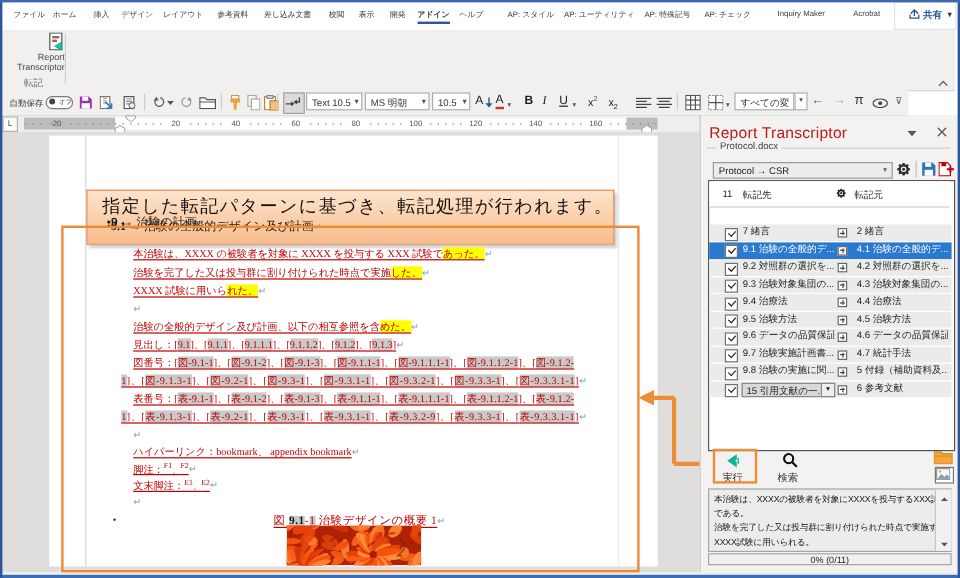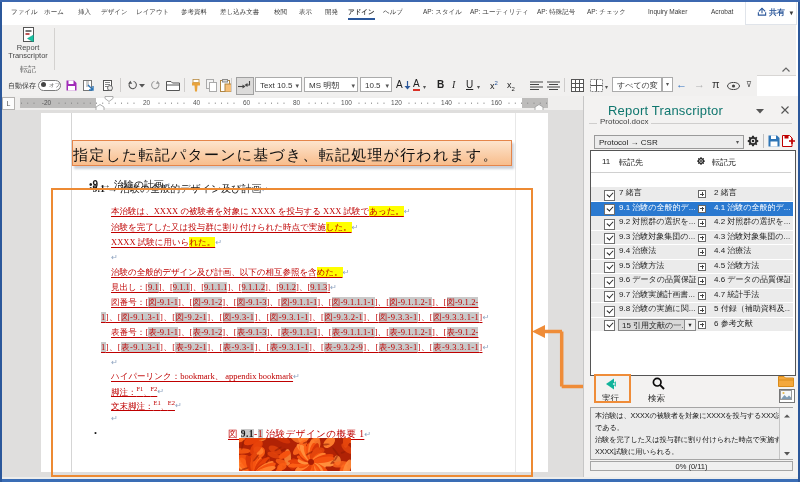--- a/index.html
+++ b/index.html
@@ -6,21 +6,21 @@
   font-family:"Liberation Sans",sans-serif}
 .abs{position:absolute}
 
 #menubar{position:absolute;left:0;top:0;width:796px;height:25px;background:#fff}
 #menubar span{position:absolute;top:8px;font-size:6.5px;color:#3a3a3a;white-space:nowrap}
 #addin{border-bottom:2px solid #2b579a;padding-bottom:1px;color:#111;font-weight:bold}
 #share{position:absolute;left:745px;top:1px;width:50px;height:22px;white-space:nowrap;border:1px solid #e0e4ea;
   color:#2b579a;font-size:8px;font-weight:bold;line-height:22px;text-align:center}
 
 #ribbon{position:absolute;left:0;top:25px;width:796px;height:50px;background:#f1f0ef;border-bottom:1px solid #d8d6d4}
-#rtbtn{position:absolute;left:2px;top:0;width:52px;height:44px;text-align:center;font-size:7.5px;color:#494949;line-height:6.5px}
+#rtbtn{position:absolute;left:2px;top:0;width:52px;height:44px;text-align:right;font-size:7.5px;color:#494949;line-height:6.5px}
 #rgrp{position:absolute;left:2px;top:39px;width:52px;height:11px;text-align:center;font-size:8px;color:#6a6a6a}
 .vsep{position:absolute;top:3px;width:1px;height:42px;background:#d4d2d0}
 
 #toolbar{position:absolute;left:0;top:75px;width:757px;height:21px;background:#f1f0ef;border-bottom:3px solid #22c55e;font-size:10px;color:#333}
 .tsep{position:absolute;top:3px;width:1px;height:14px;background:#cecccb}
 .combo{position:absolute;top:2px;height:15px;background:#fff;border:1px solid #ababab;font-size:8px;color:#333;line-height:15px;padding-left:4px;box-sizing:border-box}
 .cba{position:absolute;right:2px;top:0;font-size:7px;color:#555;line-height:15px}
 
 #rulerrow{position:absolute;left:0;top:96px;width:583px;height:14px;background:#efeeed}
 #tabsel{position:absolute;left:2px;top:1px;width:11px;height:11px;background:#fdfdfd;border:1px solid #b5b3b1;font-size:7px;color:#555;line-height:11px;text-align:center}
@@ -28,28 +28,28 @@
 .rdark{position:absolute;top:0;height:10px;background:#bdbcbb}
 
 #docarea{position:absolute;left:0;top:110px;width:583px;height:367px;background:#dfdedd}
 #page{position:absolute;left:41px;top:3px;width:507px;height:359px;background:#fff}
 #docarea .dl{position:absolute;white-space:nowrap;font-family:"Liberation Serif",serif;
   font-size:8.5px;color:#bf0000;text-decoration:underline;text-decoration-thickness:1px;text-underline-offset:1.5px}
 .y{background:#ffff00}
 .f{background:#c9c9c9}
 #docarea .dl .rm{color:#8ea3c0;text-decoration:none;font-size:8px;display:inline-block}
 #docarea .dl.blk,#docarea .dl .blk{color:#1a1a1a;text-decoration:none}
-#callout{position:absolute;left:72px;top:30px;width:440px;height:26px;
+#callout{position:absolute;left:72px;top:48px;width:440px;height:46px;
   background:linear-gradient(#fde4cd,#f8bd8c);border:1.5px solid #e5854a;box-sizing:border-box;
   box-shadow:2px 2.5px 2px rgba(130,140,160,.4);
-  font-size:15px;color:#111;text-align:left;line-height:27px;letter-spacing:1.2px}
+  font-size:15px;color:#111;text-align:right;line-height:27px;letter-spacing:1.2px}
 #obox{position:absolute;left:51px;top:78px;width:482px;height:289px;border:2.5px solid #ed8a33;box-sizing:border-box;z-index:3}
 
 #panel{position:absolute;left:583px;top:96px;width:215px;height:381px;background:#f3f2f1;border-left:1px solid #c6c6c6}
-#ptitle{position:absolute;left:24px;top:7px;font-size:13px;color:#0f766e;letter-spacing:.2px}
+#ptitle{position:absolute;left:7px;top:7px;font-size:13px;color:#b91c1c;letter-spacing:.2px}
 #pfs{position:absolute;left:5px;top:27px;width:203px;height:13px;border-top:1px solid #cfcecd}
 #pfslbl{position:absolute;left:8px;top:-7px;background:#f3f2f1;padding:0 3px;font-size:8px;color:#444}
 #pcombo{position:absolute;left:10px;top:39px;width:150px;height:14px;background:#ececec;border:1px solid #9a9a9a;
   font-size:8px;color:#222;line-height:13px;padding-left:4px;box-sizing:border-box}
 #ptable{position:absolute;left:6px;top:54px;width:204px;height:224px;background:#fff;border:1px solid #555}
 .prow{position:absolute;left:0;width:202px;height:13.8px;background:#ebebeb;font-size:8px;color:#222;line-height:11.5px}
 .prow.sel{background:#2a79d0;color:#fff;height:14.5px}
 .cb{position:absolute;left:13px;top:2.5px;width:9px;height:9px;background:#fff;border:1px solid #707070}
 .cb:after{content:"";position:absolute;left:1.5px;top:1px;width:5px;height:3px;border-left:1.5px solid #222;border-bottom:1.5px solid #222;transform:rotate(-48deg)}
 .t1{position:absolute;left:28px;white-space:nowrap;width:77px;overflow:hidden}

